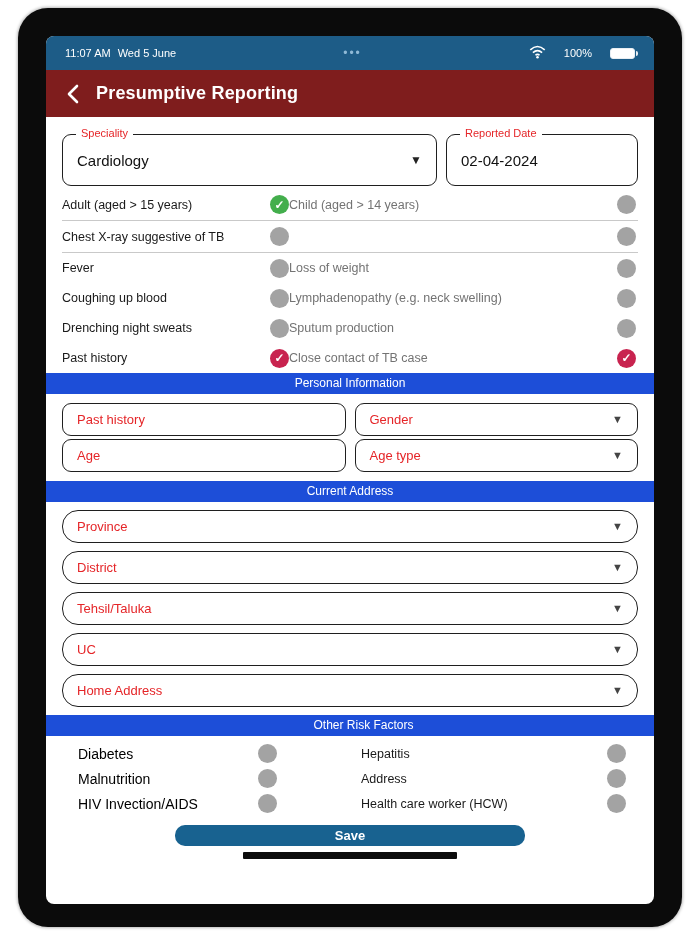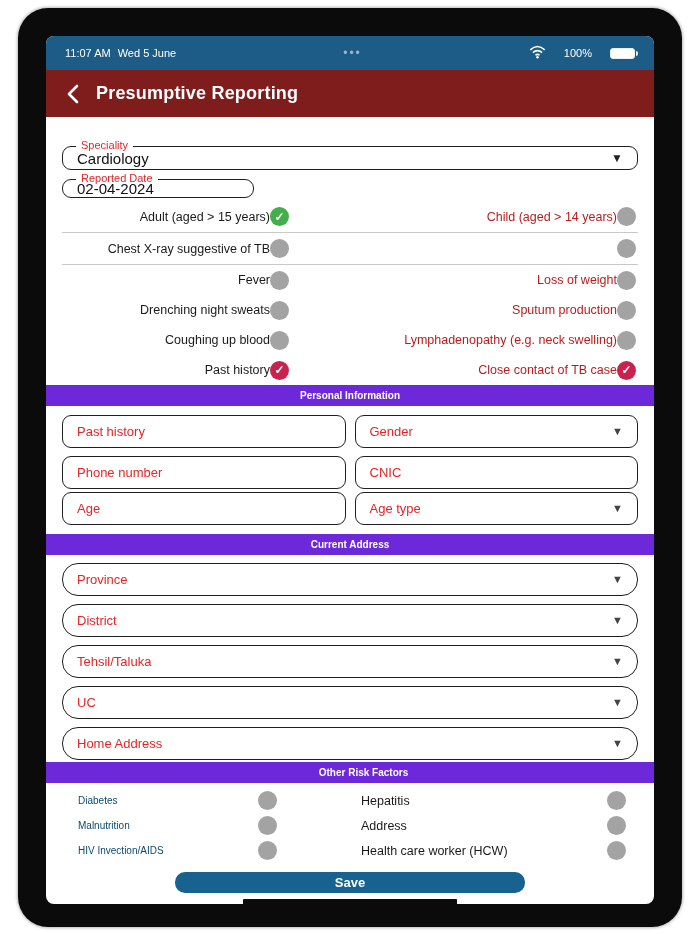--- a/index.html
+++ b/index.html
@@ -27,50 +27,50 @@
     width: 2.5px; height: 5px; background: #e8eef3; border-radius: 0 2px 2px 0; }
 
   .appbar { height: 47px; background: #7f1d1d; display: flex; align-items: center;
     padding: 0 20px; gap: 17px; }
   .appbar h1 { color: #fff; font-size: 18px; font-weight: 600; letter-spacing: .2px; }
   .back-btn { display: flex; align-items: center; cursor: pointer; }
 
   
   .content { padding: 0 16px; }
 
-  .toprow { display: flex; gap: 9px; margin-top: 29px; height: 52px; flex-direction: column; }
+  .toprow { display: flex; gap: 9px; margin-top: 17px; height: 52px; }
   .ofield { position: relative; border: 1.7px solid #1f1f1f; border-radius: 9px;
     display: flex; align-items: center; padding: 0 14px; }
   .ofield.speciality { flex: 1; }
   .ofield.datef { width: 192px; }
   .olabel { position: absolute; top: -8px; left: 13px; background: #fff;
     padding: 0 5px; color: #e52528; font-size: 11px; }
   .ovalue { font-size: 15px; color: #111; }
   .arrow { margin-left: auto; font-size: 12px; color: #222; line-height: 1; }
 
   
-  .symlist { margin-top: 3px; text-align: right; }
+  .symlist { margin-top: 3px; }
   .sym-row { display: flex; align-items: center; height: 30px; }
   .sym-row.tall { height: 32px; }
   .sym-row.div { border-bottom: 1px solid #c9c9c9; }
   .sym-left { width: 208px; font-size: 12.5px; color: #1a1a1a; }
-  .sym-right { flex: 1; padding-left: 22px; font-size: 12.5px; color: #b91c1c; }
+  .sym-right { flex: 1; font-size: 12.5px; color: #737373; }
   .radio { width: 19px; height: 19px; border-radius: 50%; background: #a3a3a3;
     flex: 0 0 auto; display: flex; align-items: center; justify-content: center;
     cursor: pointer; }
   .radio.edge { margin-left: auto; margin-right: 2px; }
   .state-checked-green { background: #43ae4c; }
   .state-checked-red { background: #c8234f; }
   .state-checked-green::after, .state-checked-red::after { content: "\2713";
     color: #fff; font-size: 12px; font-weight: bold; }
 
   
-  .section-bar { margin: 0 -16px; height: 21px; background: #6d28d9; color: #fff;
-    text-align: center; font-size: 10px; line-height: 21px; font-weight: 700; }
-  .mt9 { margin-top: 9px; } .mt6 { margin-top: 2px; padding-left: 27px; }
+  .section-bar { margin: 0 -16px; height: 21px; background: #1d4ed8; color: #fff;
+    text-align: center; font-size: 12px; line-height: 21px; font-weight: 400; }
+  .mt9 { margin-top: 9px; } .mt6 { margin-top: 8px; padding-left: 27px; }
 
   
   .grid2 { display: flex; gap: 9px; margin-top: 9px; }
   .grid2 .col { flex: 1; }
   .pfield { position: relative; border: 1.7px solid #1f1f1f; border-radius: 9px;
     height: 33px; display: flex; align-items: center; padding: 0 14px;
     background: #fff; }
   .pfield .ph { color: #e52528; font-size: 13px; }
   .pfield .arrow { color: #444; font-size: 11px; }
   .counter-row { display: flex; margin-top: 1px; height: 13px; }
@@ -78,21 +78,21 @@
     color: #9a9a9a; }
   .grid-mt8 { margin-top: 8px; }
   .grid-mt3 { margin-top: 3px; }
 
   
   .addr { margin-top: 8px; border-radius: 16px; }
 
   
   .risklist { margin-top: 5px; }
   .risk-row { display: flex; align-items: center; height: 25px; padding-left: 16px; }
-  .risk-left { width: 180px; font-size: 10px; color: #0c4a6e; }
+  .risk-left { width: 180px; font-size: 14px; color: #000000; }
   .risk-right { padding-left: 84px; font-size: 12.5px; color: #1a1a1a; flex: 1; }
   .risk-row .radio.edge { margin-right: 12px; }
 
   
   .save-btn { display: block; width: 350px; height: 21px; margin: 9px auto 0;
     background: #186290; border: none; border-radius: 10px; color: #fff;
     font-size: 13px; font-weight: 600; font-family: inherit; cursor: pointer;
     line-height: 21px; text-align: center; }
   .home-indicator { width: 214px; height: 7px; background: #0c0c0c;
     margin: 6px auto 0; border-radius: 1px; }
@@ -160,29 +160,29 @@
             <span class="sym-right"></span>
             <span class="radio edge state-unchecked"></span>
           </div>
           <div class="sym-row">
             <span class="sym-left">Fever</span>
             <span class="radio state-unchecked"></span>
             <span class="sym-right">Loss of weight</span>
             <span class="radio edge state-unchecked"></span>
           </div>
           <div class="sym-row">
+            <span class="sym-left">Coughing up blood</span>
+            <span class="radio state-unchecked"></span>
+            <span class="sym-right">Lymphadenopathy (e.g. neck swelling)</span>
+            <span class="radio edge state-unchecked"></span>
+          </div>
+          <div class="sym-row">
             <span class="sym-left">Drenching night sweats</span>
             <span class="radio state-unchecked"></span>
             <span class="sym-right">Sputum production</span>
-            <span class="radio edge state-unchecked"></span>
-          </div>
-          <div class="sym-row">
-            <span class="sym-left">Coughing up blood</span>
-            <span class="radio state-unchecked"></span>
-            <span class="sym-right">Lymphadenopathy (e.g. neck swelling)</span>
             <span class="radio edge state-unchecked"></span>
           </div>
           <div class="sym-row">
             <span class="sym-left">Past history</span>
             <span class="radio state-checked-red"></span>
             <span class="sym-right">Close contact of TB case</span>
             <span class="radio edge state-checked-red"></span>
           </div>
         </div>
 
@@ -190,28 +190,20 @@
 
         <div class="grid2">
           <div class="col pfield">
             <span class="ph">Past history</span>
           </div>
           <div class="col pfield">
             <span class="ph">Gender</span>
             <span class="arrow">▼</span>
           </div>
         </div>
-        <div class="grid2 grid-mt8">
-          <div class="col pfield">
-            <span class="ph">Phone number</span>
-          </div>
-          <div class="col pfield">
-            <span class="ph">CNIC</span>
-          </div>
-        </div>
         <div class="grid2 grid-mt3">
           <div class="col pfield">
             <span class="ph">Age</span>
           </div>
           <div class="col pfield">
             <span class="ph">Age type</span>
             <span class="arrow">▼</span>
           </div>
         </div>
 

